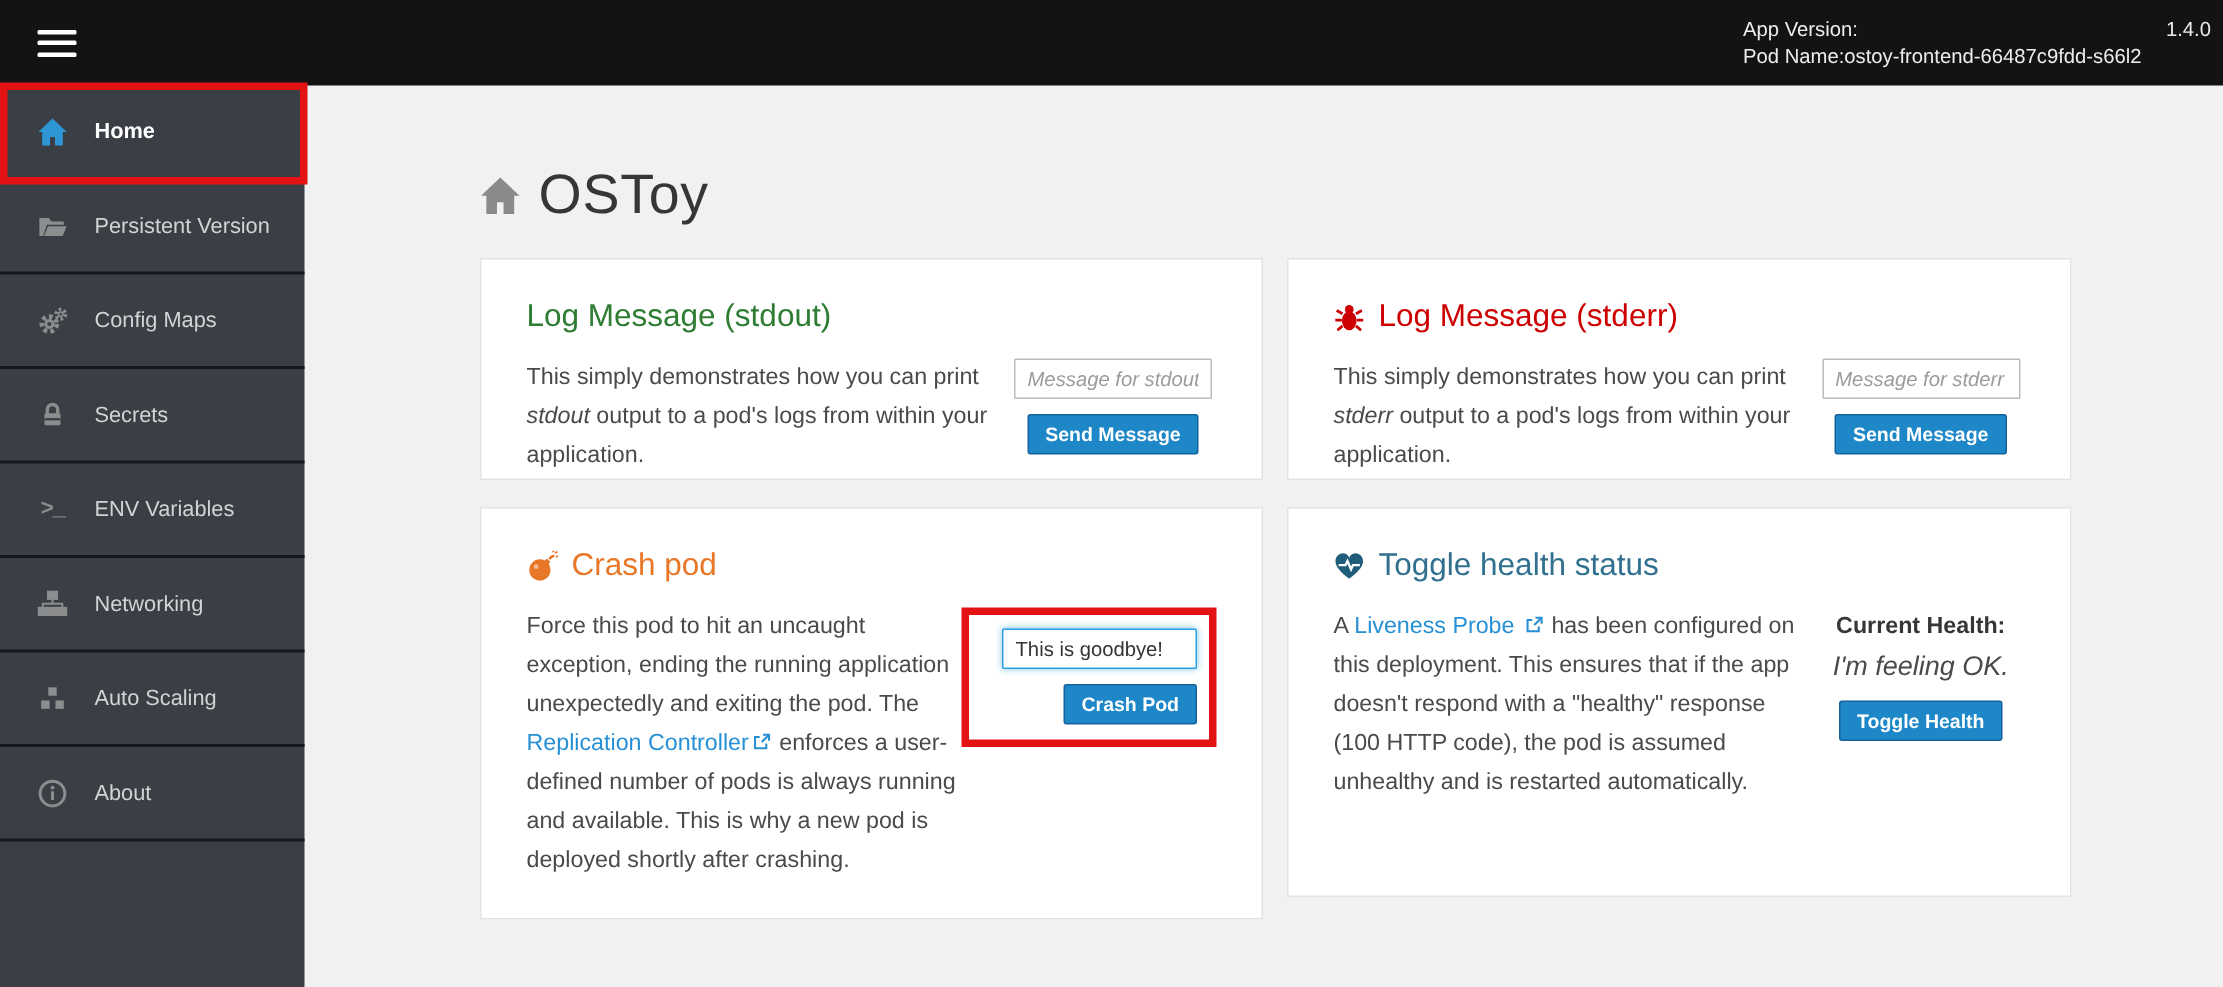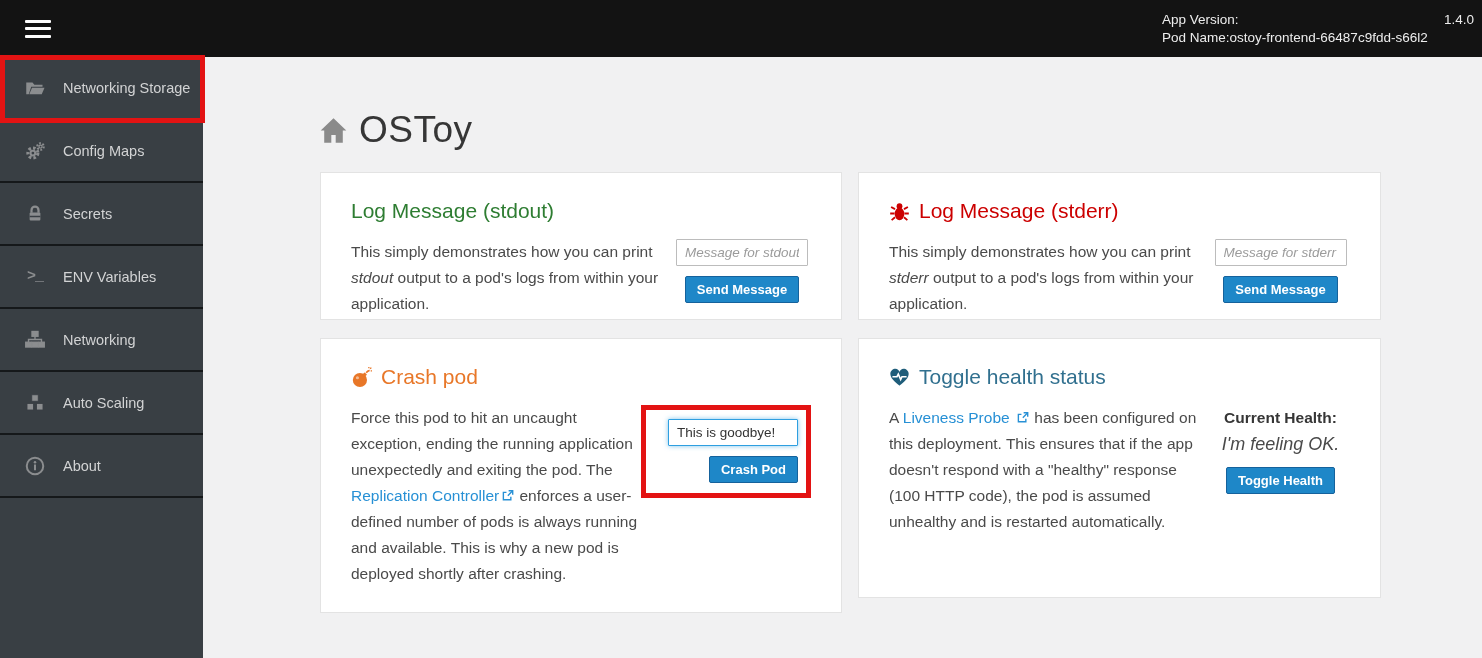--- a/index.html
+++ b/index.html
@@ -81,29 +81,37 @@
       </div>
       <div class="hi-row">
         <span class="lbl">Pod Name:</span>
         <span>ostoy-frontend-66487c9fdd-s66l2</span>
       </div>
     </div>
   </div>
 
   <div class="sidebar">
 
+    <div class="nav-item active">
+      <span class="nav-icon">
+        <svg viewBox="0 0 16 16">
+            <path d="M8 0.8 L0.4 8 h2.1 v7.2 h4.2 V10.6 h2.6 V15.2 h4.2 V8 h2.1 Z" fill="#2f96d5"></path>
+          </svg>
+      </span>
+      <span class="nav-label">Home</span>
+    </div>
 
     <div class="nav-item">
       <span class="nav-icon">
         <svg viewBox="0 0 16 16">
             <path d="M1 3.5 h5 l1.5 1.8 H14 v1.7 H5 L3 13 H1 Z" fill="#8b8d8f"></path>
             <path d="M5.6 7.8 H15.6 L13.4 13 H3.4 Z" fill="#8b8d8f"></path>
           </svg>
       </span>
-      <span class="nav-label">Networking Storage</span>
+      <span class="nav-label">Persistent Version</span>
     </div>
 
     <div class="nav-item">
       <span class="nav-icon">
         <svg viewBox="0 0 16 16">
           <circle cx="6.3" cy="9.6" r="4" fill="none" stroke="#8b8d8f" stroke-width="2.5" stroke-dasharray="2 1.7"></circle>
           <circle cx="6.3" cy="9.6" r="2.7" fill="#8b8d8f"></circle>
             <circle cx="6.3" cy="9.6" r="1.1" fill="#393f44"></circle>
           <circle cx="12.4" cy="4.4" r="2.5" fill="none" stroke="#8b8d8f" stroke-width="1.9" stroke-dasharray="1.4 1.2"></circle>
           <circle cx="12.4" cy="4.4" r="1.6" fill="#8b8d8f"></circle>

